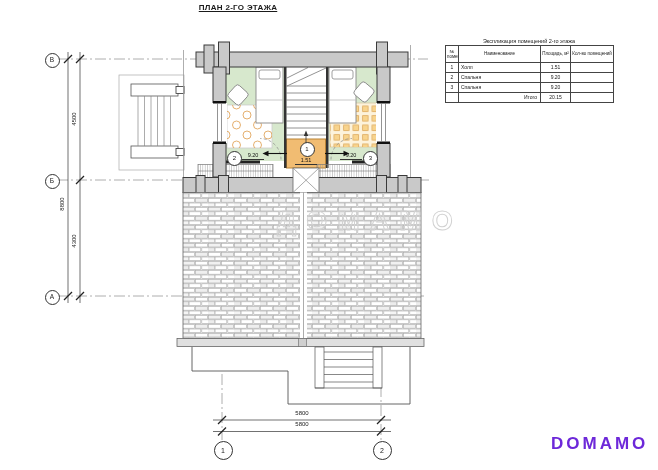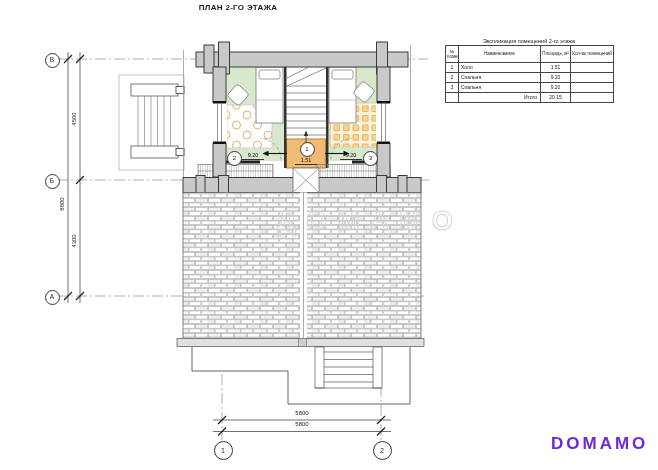--- a/index.html
+++ b/index.html
@@ -1,20 +1,20 @@
 <!DOCTYPE html>
 <html><head>
 <meta charset="utf-8">
 <style>
   html,body{margin:0;padding:0;background:#fff;}
   .canvas{position:relative;width:658px;height:470px;background:#ffffff;overflow:hidden;
           font-family:"Liberation Sans",sans-serif;color:#1a1a1a;}
   .canvas svg{position:absolute;left:0;top:0;}
   .abs{position:absolute;}
-  .title{left:158px;top:3px;width:160px;text-align:center;font-size:8px;font-weight:bold;letter-spacing:.3px;}
+  .title{left:158px;top:3px;width:160px;text-align:center;font-size:8px;font-weight:bold;letter-spacing:.3px;text-decoration:underline;}
   .axcircle{width:13px;height:13px;border:1px solid #333;border-radius:50%;background:#fff;
             display:flex;align-items:center;justify-content:center;font-size:6.5px;line-height:1;}
   .axcircle.big{width:17px;height:17px;font-size:7px;}
   .vlabel{width:40px;height:8px;text-align:center;font-size:6px;line-height:8px;
           transform:rotate(-90deg);transform-origin:center;color:#222;}
   .hlabel{width:40px;height:7px;text-align:center;font-size:6px;line-height:7px;color:#222;}
   .arealabel{width:22px;text-align:center;font-size:5.5px;line-height:7px;border-bottom:.8px solid #333;color:#111;}
   .roomcircle{width:13px;height:13px;border:1px solid #333;border-radius:50%;background:#fff;
               display:flex;align-items:center;justify-content:center;font-size:6px;line-height:1;}
   .tabletitle{left:445px;top:38px;width:168px;text-align:center;font-size:5.5px;color:#222;}

